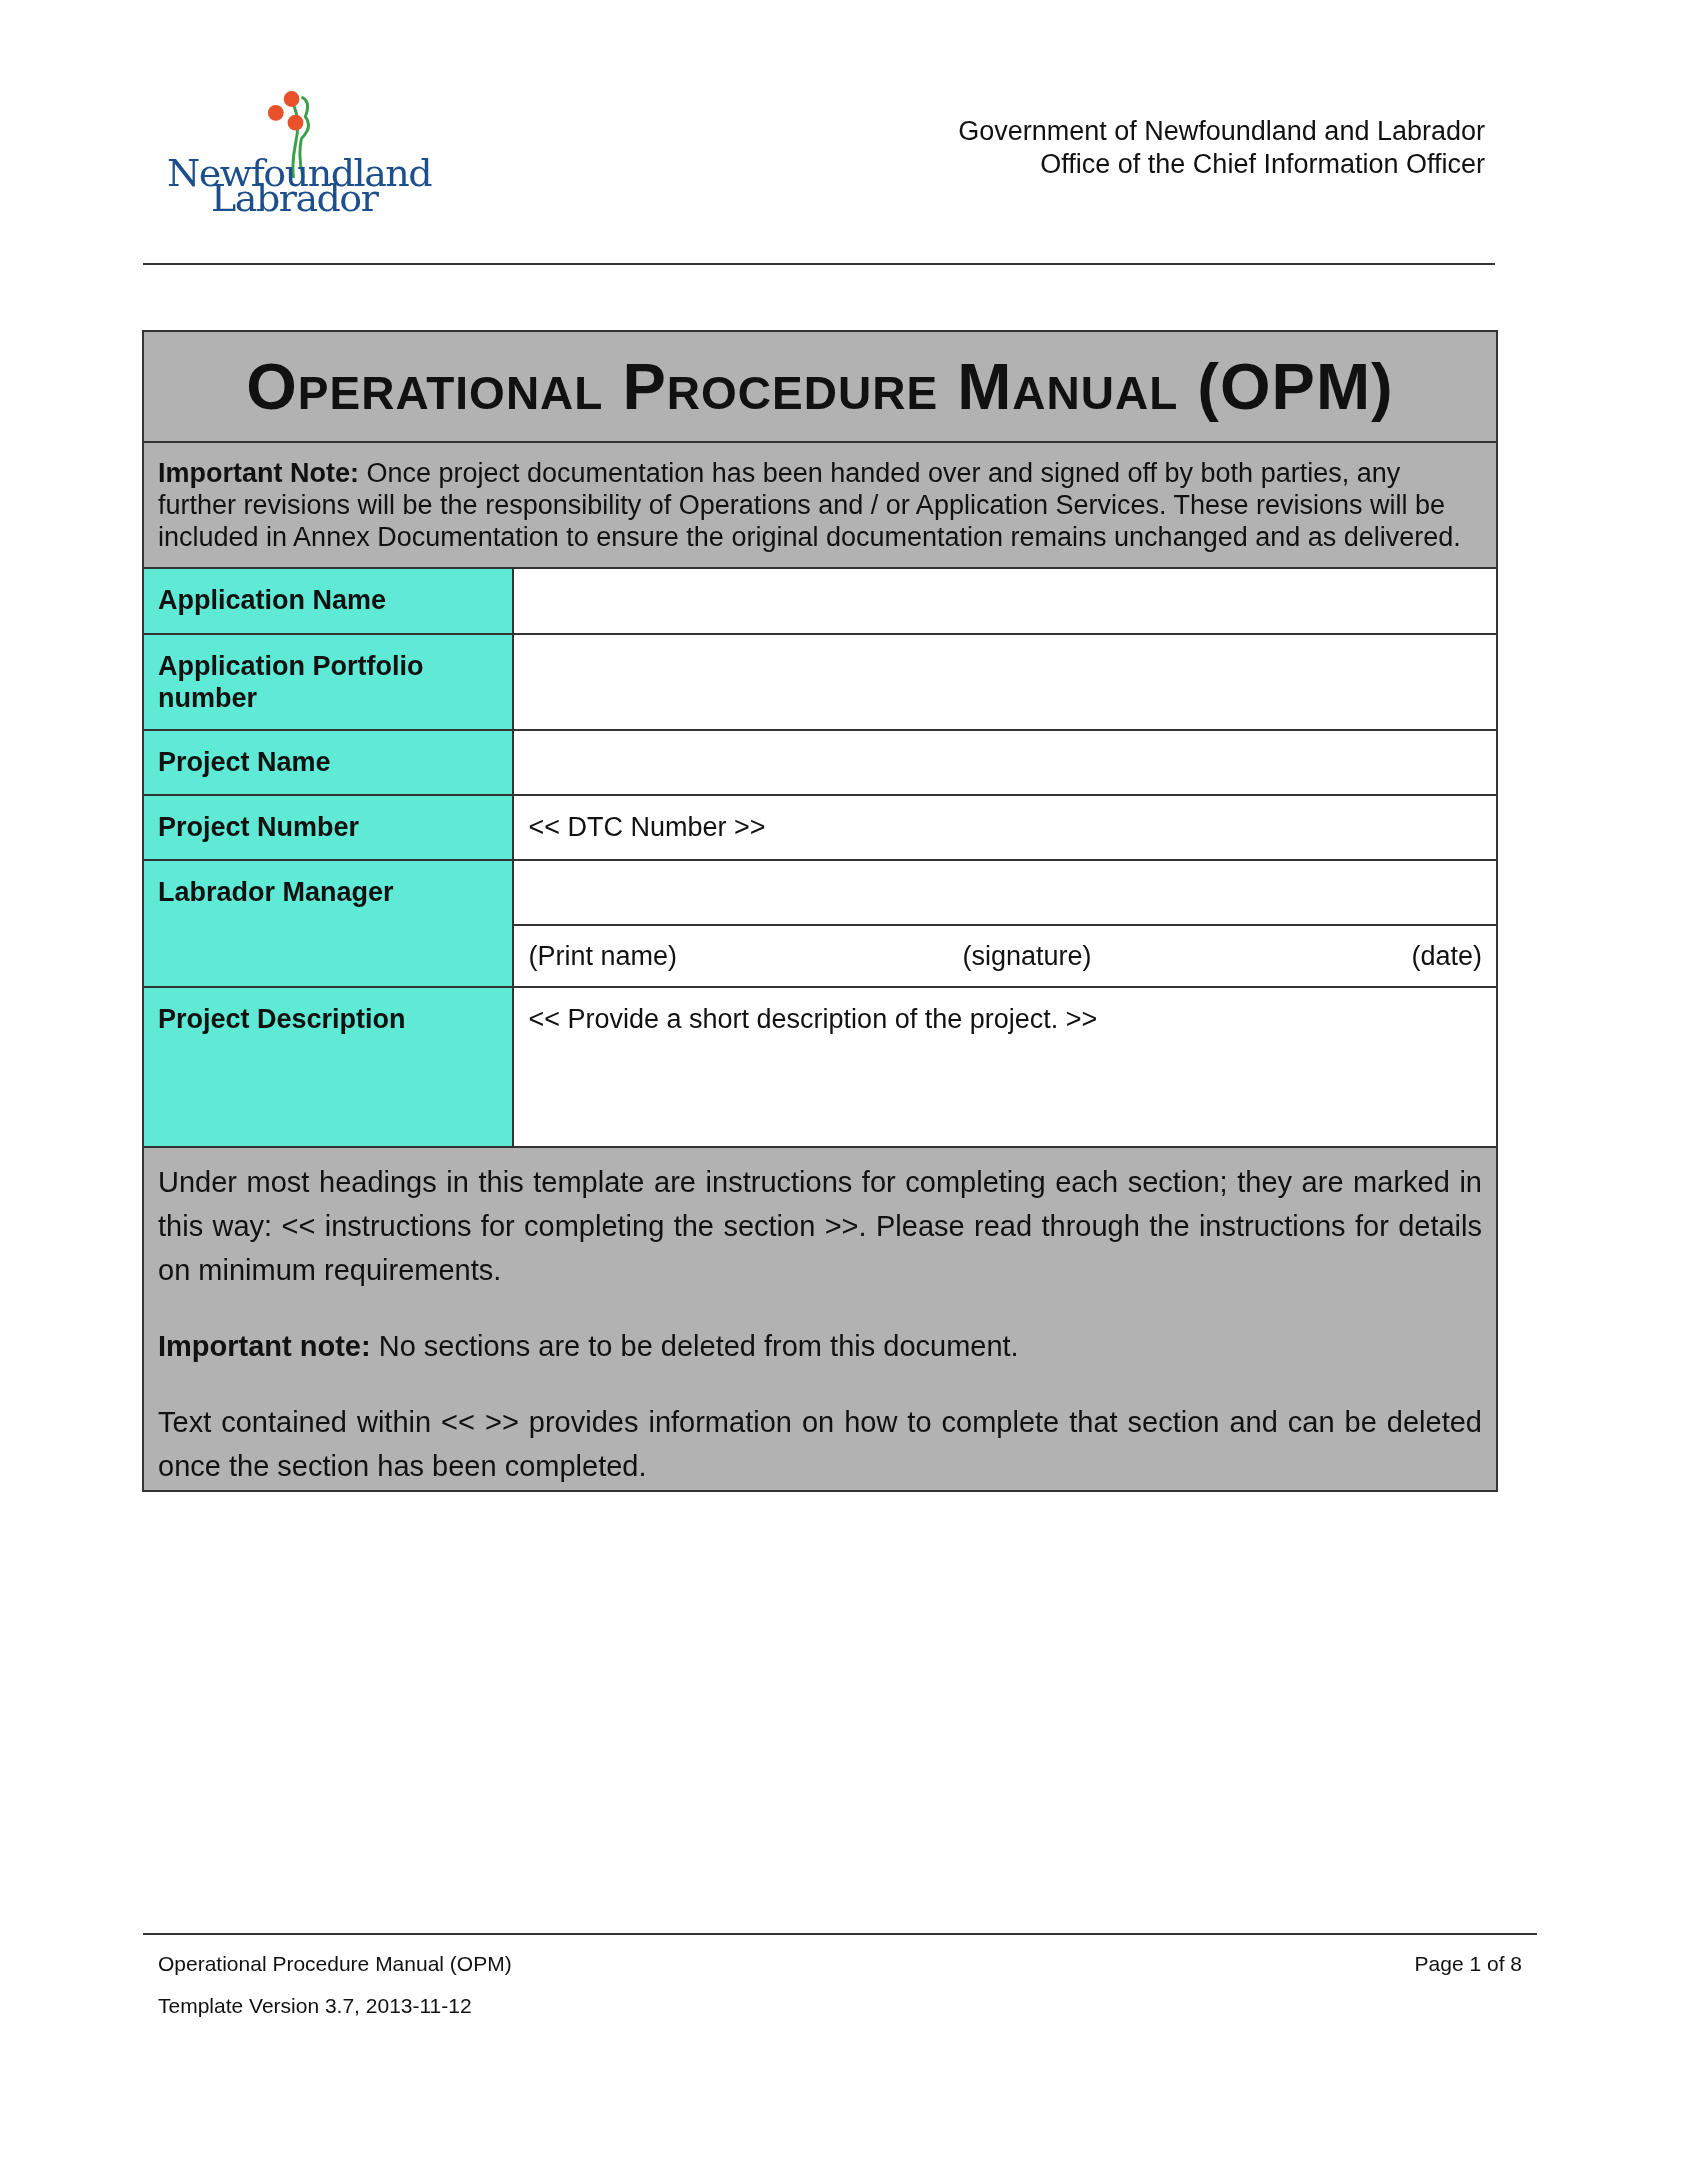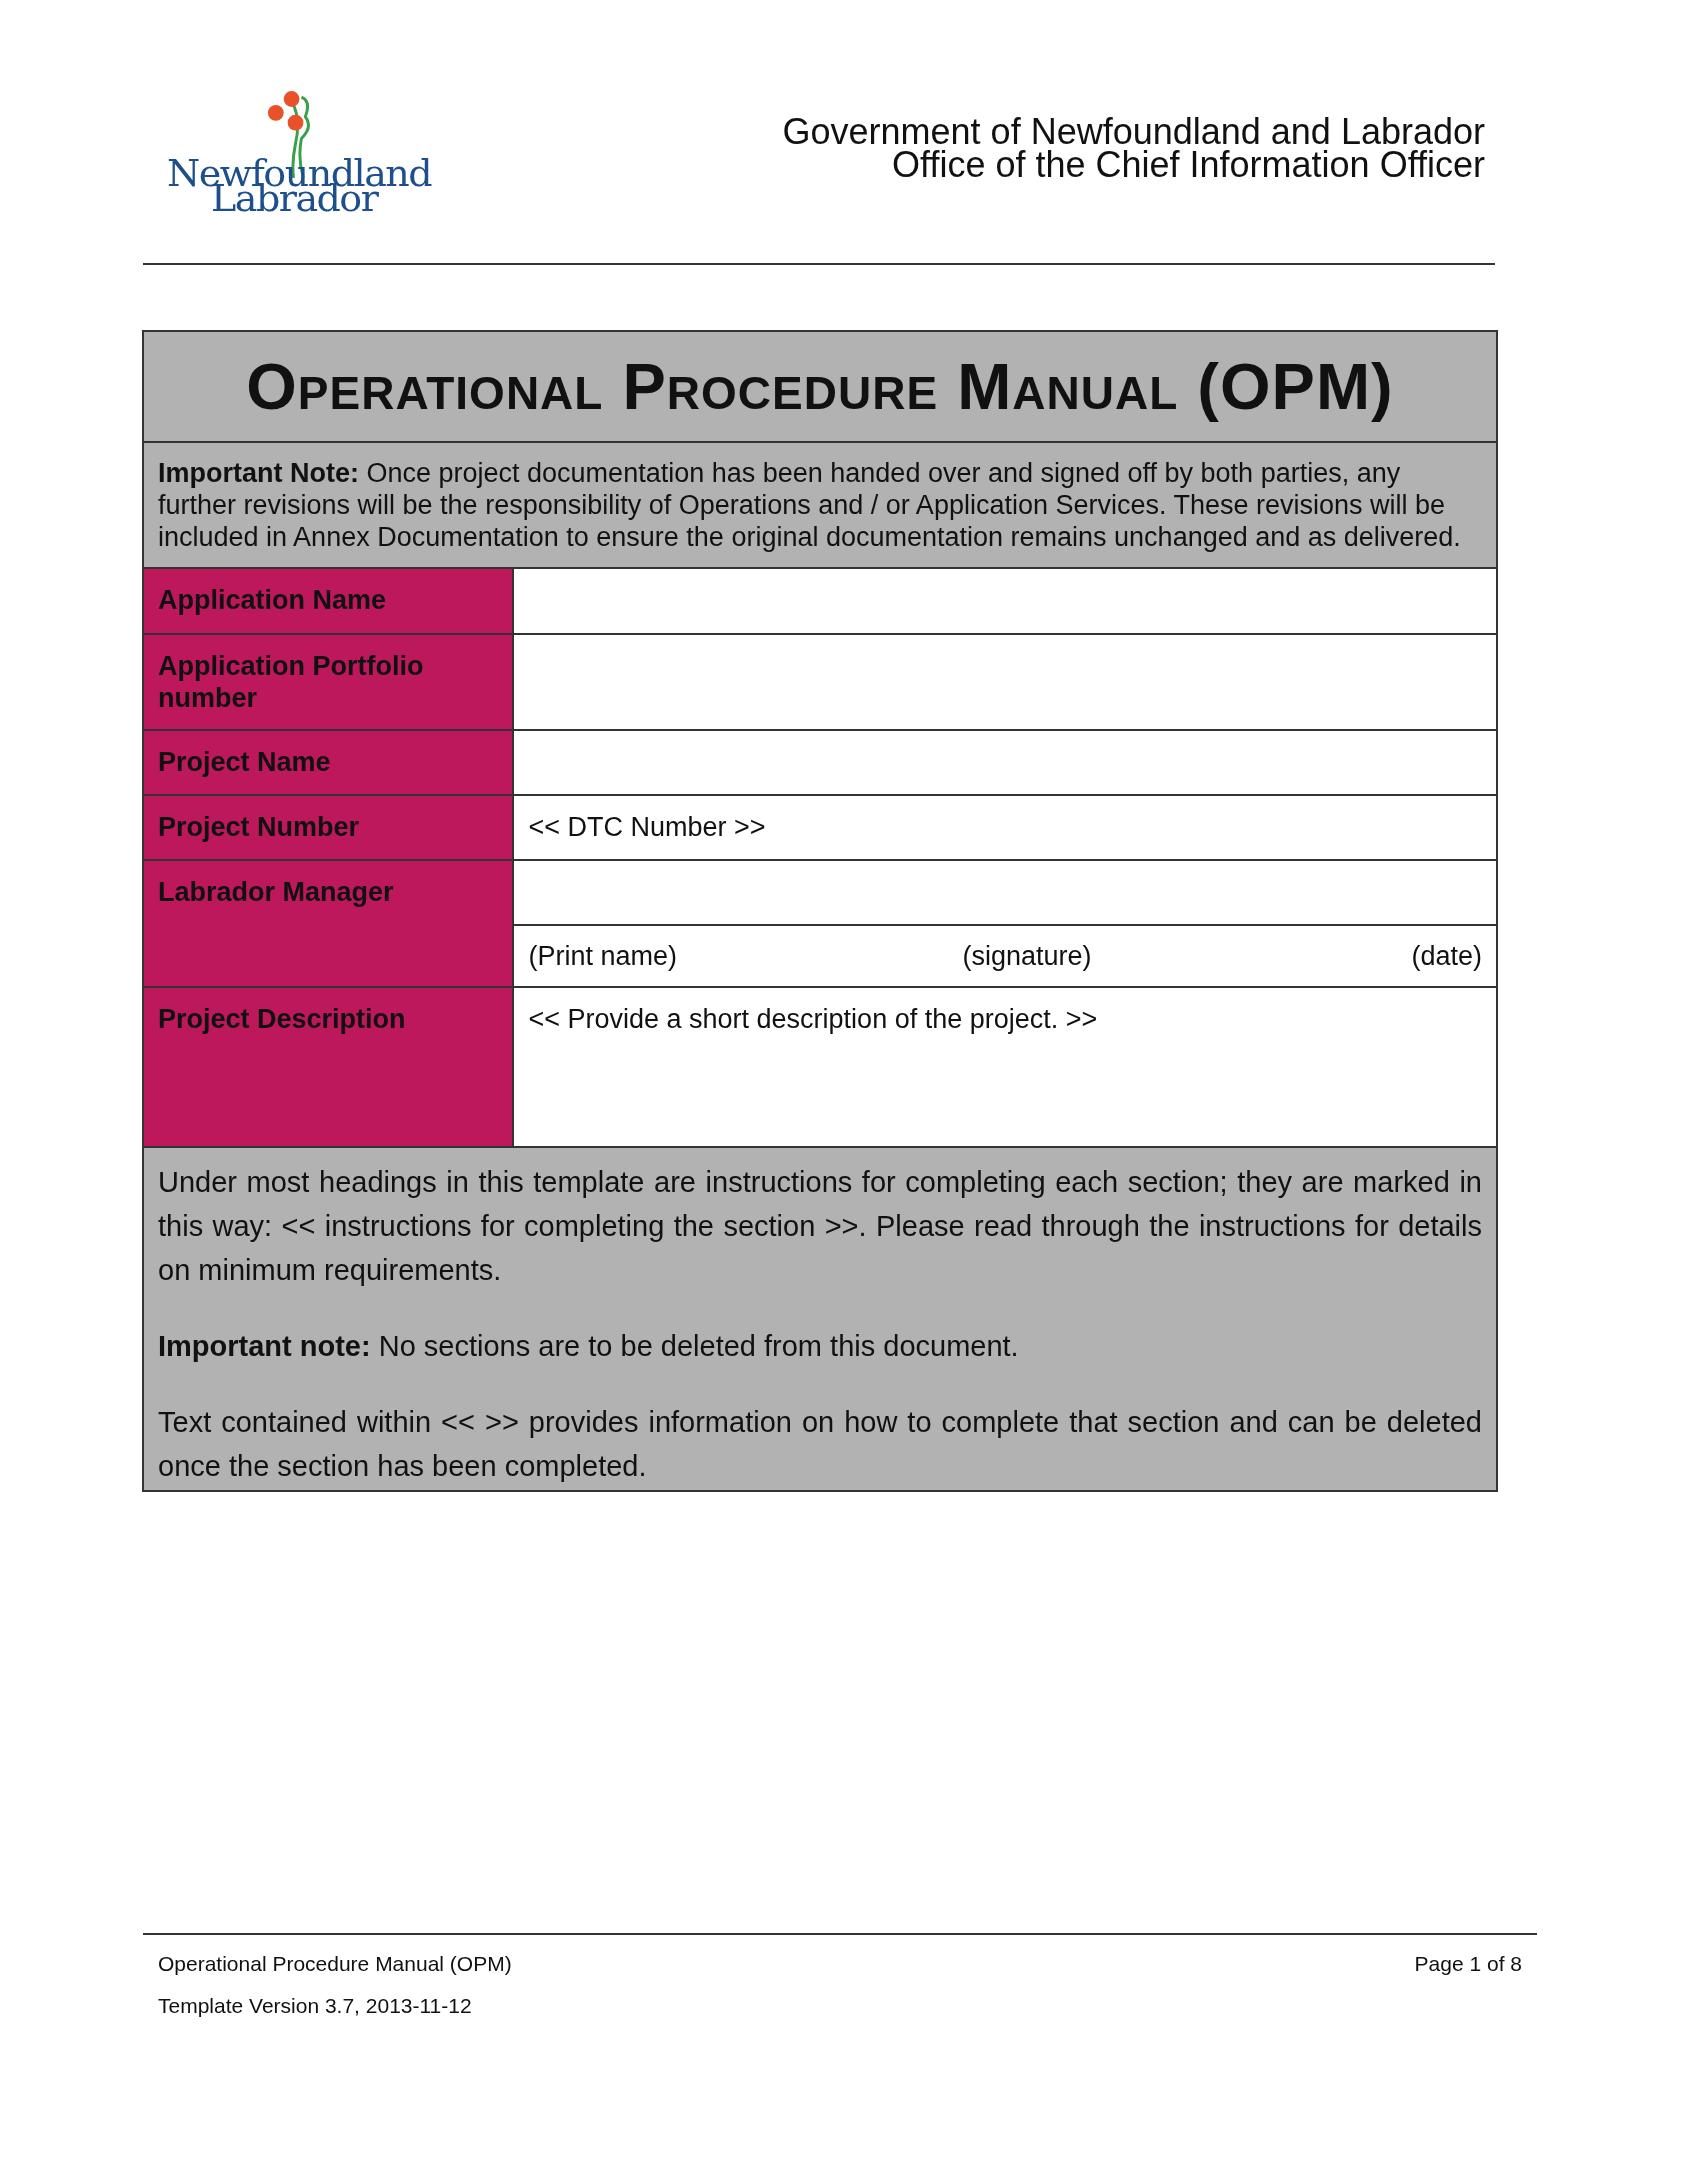--- a/index.html
+++ b/index.html
@@ -1,34 +1,34 @@
 <!DOCTYPE html>
 <html><head>
 <meta charset="utf-8">
 <style>
   html, body { margin: 0; padding: 0; background: #ffffff; }
   body { width: 1683px; height: 2178px; position: relative; font-family: "Liberation Sans", sans-serif; color: #111; }
   .logo { position: absolute; left: 163px; top: 89px; width: 248px; height: 129px; }
   .logo-text1 { position: absolute; left: 4px; top: 50px; font-family: "DejaVu Serif", serif; font-size: 38px; color: #1d4f8c; letter-spacing: -1.5px; margin-top: 12px; }
   .logo-text2 { position: absolute; left: 48px; top: 87px; font-family: "DejaVu Serif", serif; font-size: 38px; color: #1d4f8c; letter-spacing: -1.5px; }
   .logo svg { position: absolute; left: 99px; top: 0; }
-  .gov-header { position: absolute; right: 198px; top: 115px; text-align: right; font-size: 36px; line-height: 33px; color: #111; }
+  .gov-header { position: absolute; right: 198px; top: 115px; text-align: right; font-size: 27px; line-height: 33px; color: #111; }
   .header-rule { position: absolute; left: 143px; top: 263px; width: 1352px; height: 2px; background: #333; }
 
   .doc-box { position: absolute; left: 142px; top: 330px; width: 1352px; border: 2px solid #333; background: #b2b2b2; }
   .title-row { height: 109px; border-bottom: 2px solid #333; display: flex; align-items: center; justify-content: center; }
   .title { font-size: 65px; font-weight: bold; font-variant: small-caps; letter-spacing: 1px; }
   .purpose { padding: 14px 14px 14px 14px; font-size: 27px; line-height: 32px; border-bottom: 2px solid #333; }
   .purpose p { margin: 0; }
   .purpose p + p { margin-top: 32px; }
   b { font-weight: bold; }
 
   table.info { width: 100%; border-collapse: collapse; background: #fff; }
   table.info td { border-bottom: 2px solid #333; vertical-align: top; font-size: 27px; line-height: 32px; }
-  td.lbl { width: 386px; background: #be185d; font-weight: bold; padding: 15px 14px; border-right: 2px solid #333; }
+  td.lbl { width: 386px; background: #5eead4; font-weight: bold; padding: 15px 14px; border-right: 2px solid #333; }
   td.val { padding: 15px 14px; }
   td.sig { padding: 14px 14px; font-size: 21px; }
   .sig-row { display: flex; gap: 38px; }
   .sig-row span:nth-child(1) { width: 396px; }
   .sig-row span:nth-child(2) { width: 411px; }
 
   .notes { padding: 12px 14px 0 14px; }
   .notes-title { text-align: center; font-family: "DejaVu Sans", sans-serif; font-size: 44px; font-weight: bold; font-variant: small-caps; margin: 4px 0 14px 0; letter-spacing: 1px; }
   .notes p { margin: 0; font-size: 29px; line-height: 44px; text-align: justify; }
   .notes p + p { margin-top: 32px; }

